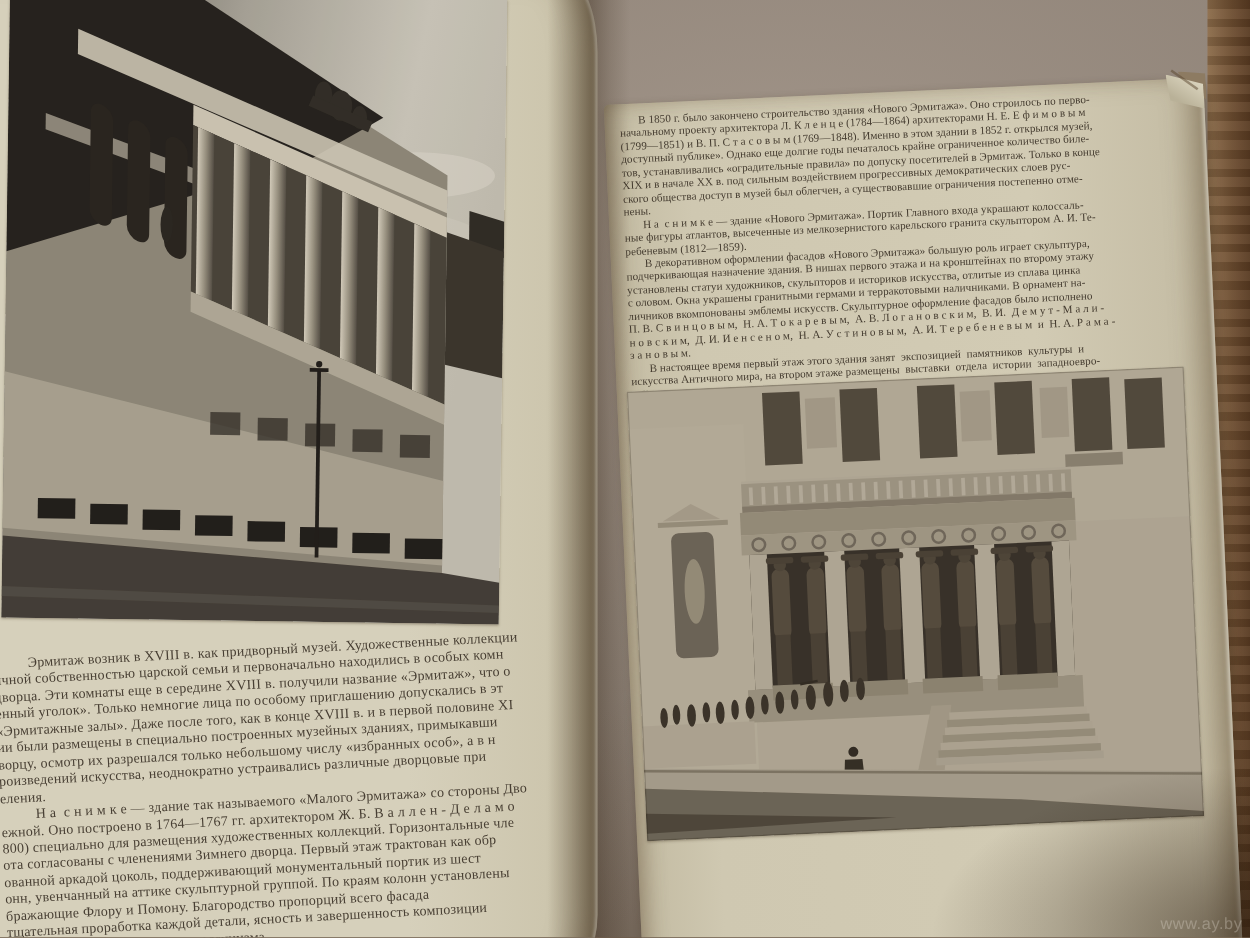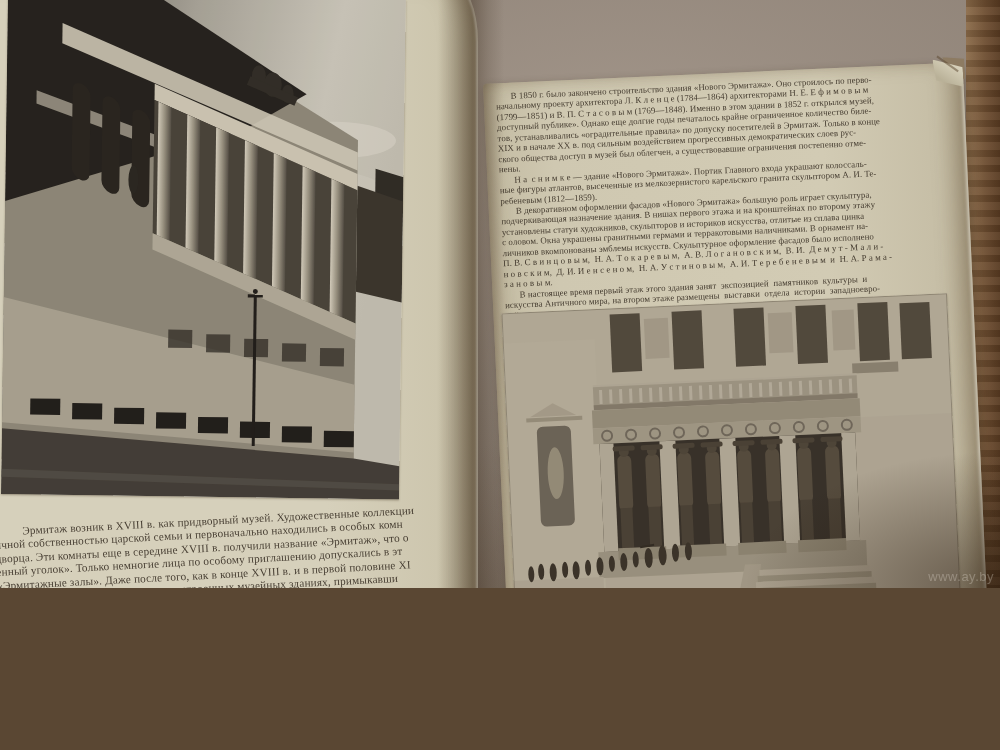--- a/index.html
+++ b/index.html
@@ -1,16 +1,16 @@
 <!DOCTYPE html>
 <html><head>
 <meta charset="utf-8">
 <style>
   html,body{margin:0;padding:0;background:#5a4733;}
-  .stage{position:relative;width:1000px;height:588px;overflow:hidden;
+  .stage{position:relative;width:1000px;height:750px;overflow:hidden;
     background-color:#95877a;
     background-image:
       radial-gradient(130% 95% at 62% 18%, rgba(255,255,255,.10), rgba(0,0,0,.16) 86%),
       linear-gradient(to bottom right, rgba(122,92,61,0) 62%, rgba(86,60,36,.55) 100%);
     font-family:"Liberation Serif",serif;}
   .wood{position:absolute;right:0;top:0;width:34px;height:750px;
     background:linear-gradient(to right,#8c6c4a,#6e4e31 55%,#583a21);
     background-blend-mode:multiply;}
   .wood::after{content:"";position:absolute;inset:0;
     background:repeating-linear-gradient(to bottom, rgba(0,0,0,.10) 0 7px, rgba(255,255,255,.05) 7px 15px);}

